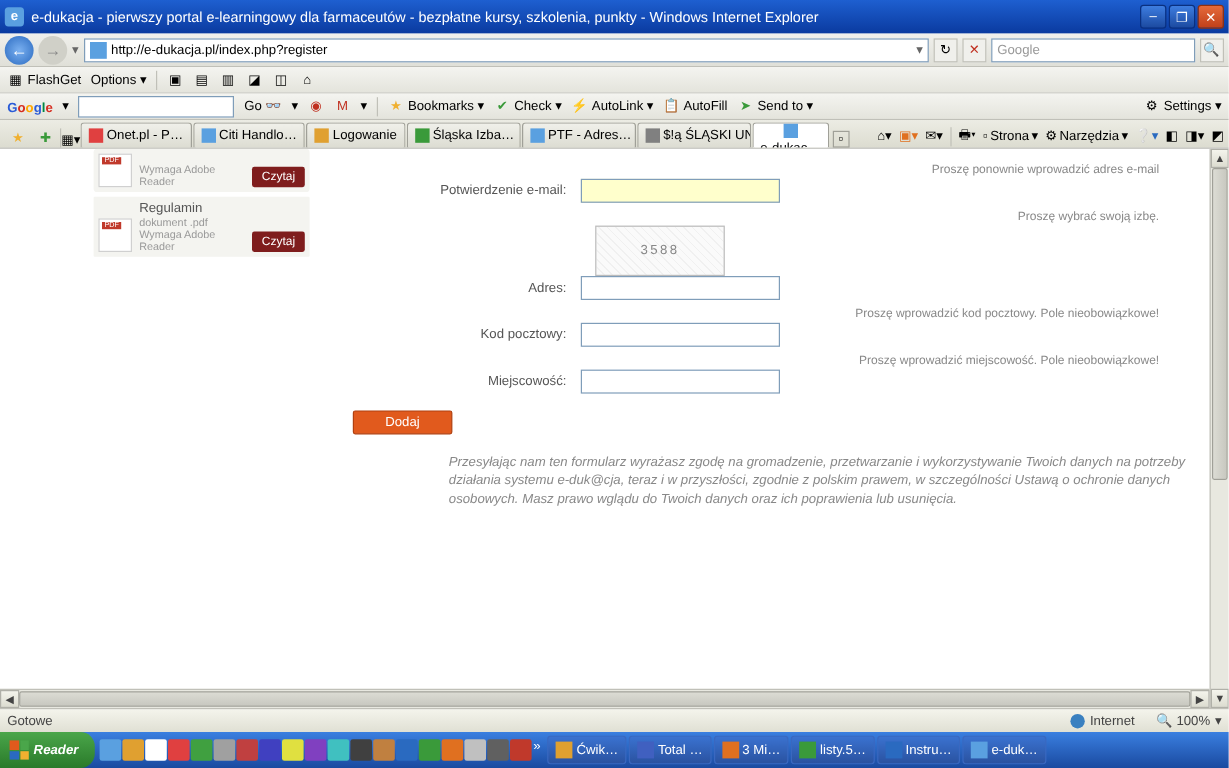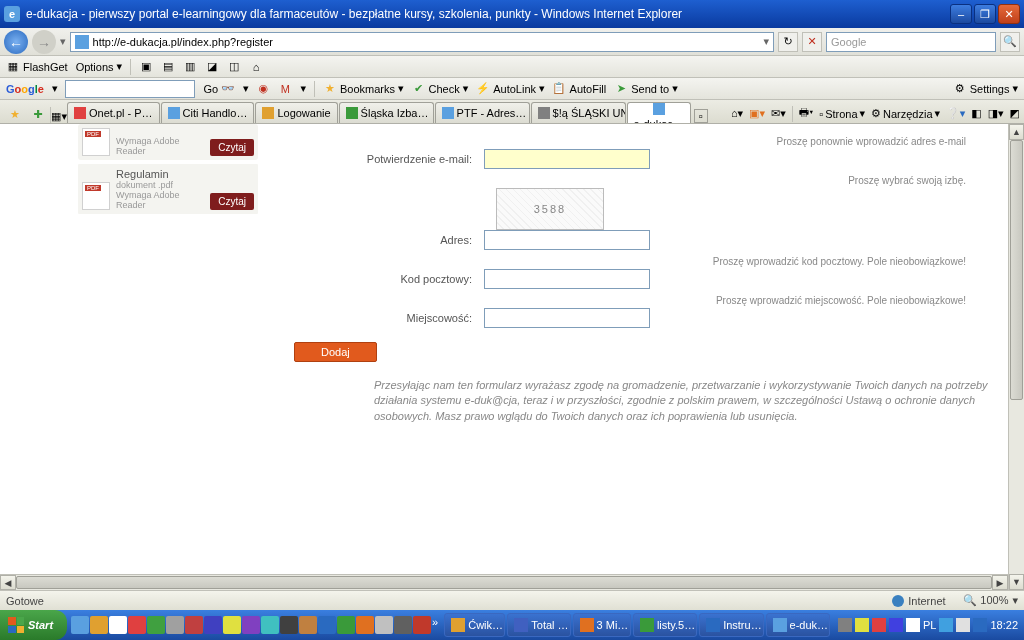--- a/index.html
+++ b/index.html
@@ -286,21 +286,21 @@
 </div>
 
 <div class="taskbar">
   <div class="startbtn">
     <span class="winlogo">
         <span></span>
         <span></span>
         <span></span>
         <span></span>
       </span>
-    <span>Start</span>
+    <span>Reader</span>
   </div>
   <div class="ql">
     <span class="qi" style="background:#5aa0e0"></span>
     <span class="qi" style="background:#e0a030"></span>
     <span class="qi" style="background:#fff"></span>
     <span class="qi" style="background:#e04040"></span>
     <span class="qi" style="background:#40a040"></span>
     <span class="qi" style="background:#a0a0a0"></span>
     <span class="qi" style="background:#c04040"></span>
     <span class="qi" style="background:#4040c0"></span>
@@ -336,25 +336,13 @@
       </div>
     <div class="task">
         <span class="ti" style="background:#2a6ac0"></span>
         <span>Instru…</span>
       </div>
     <div class="task">
         <span class="ti" style="background:#5aa0e0"></span>
         <span>e-duk…</span>
       </div>
   </div>
-  <div class="tray">
-    <span class="ti" style="background:#808080"></span>
-    <span class="ti" style="background:#e0e040"></span>
-    <span class="ti" style="background:#e04040"></span>
-    <span class="ti" style="background:#4040e0"></span>
-    <span class="ti" style="background:#fff"></span>
-    <span>PL</span>
-    <span class="ti" style="background:#40a0e0"></span>
-    <span class="ti" style="background:#e0e0e0"></span>
-    <span class="ti" style="background:#2a6ac0"></span>
-    <span>18:22</span>
-  </div>
 </div>
 
 </body></html>

